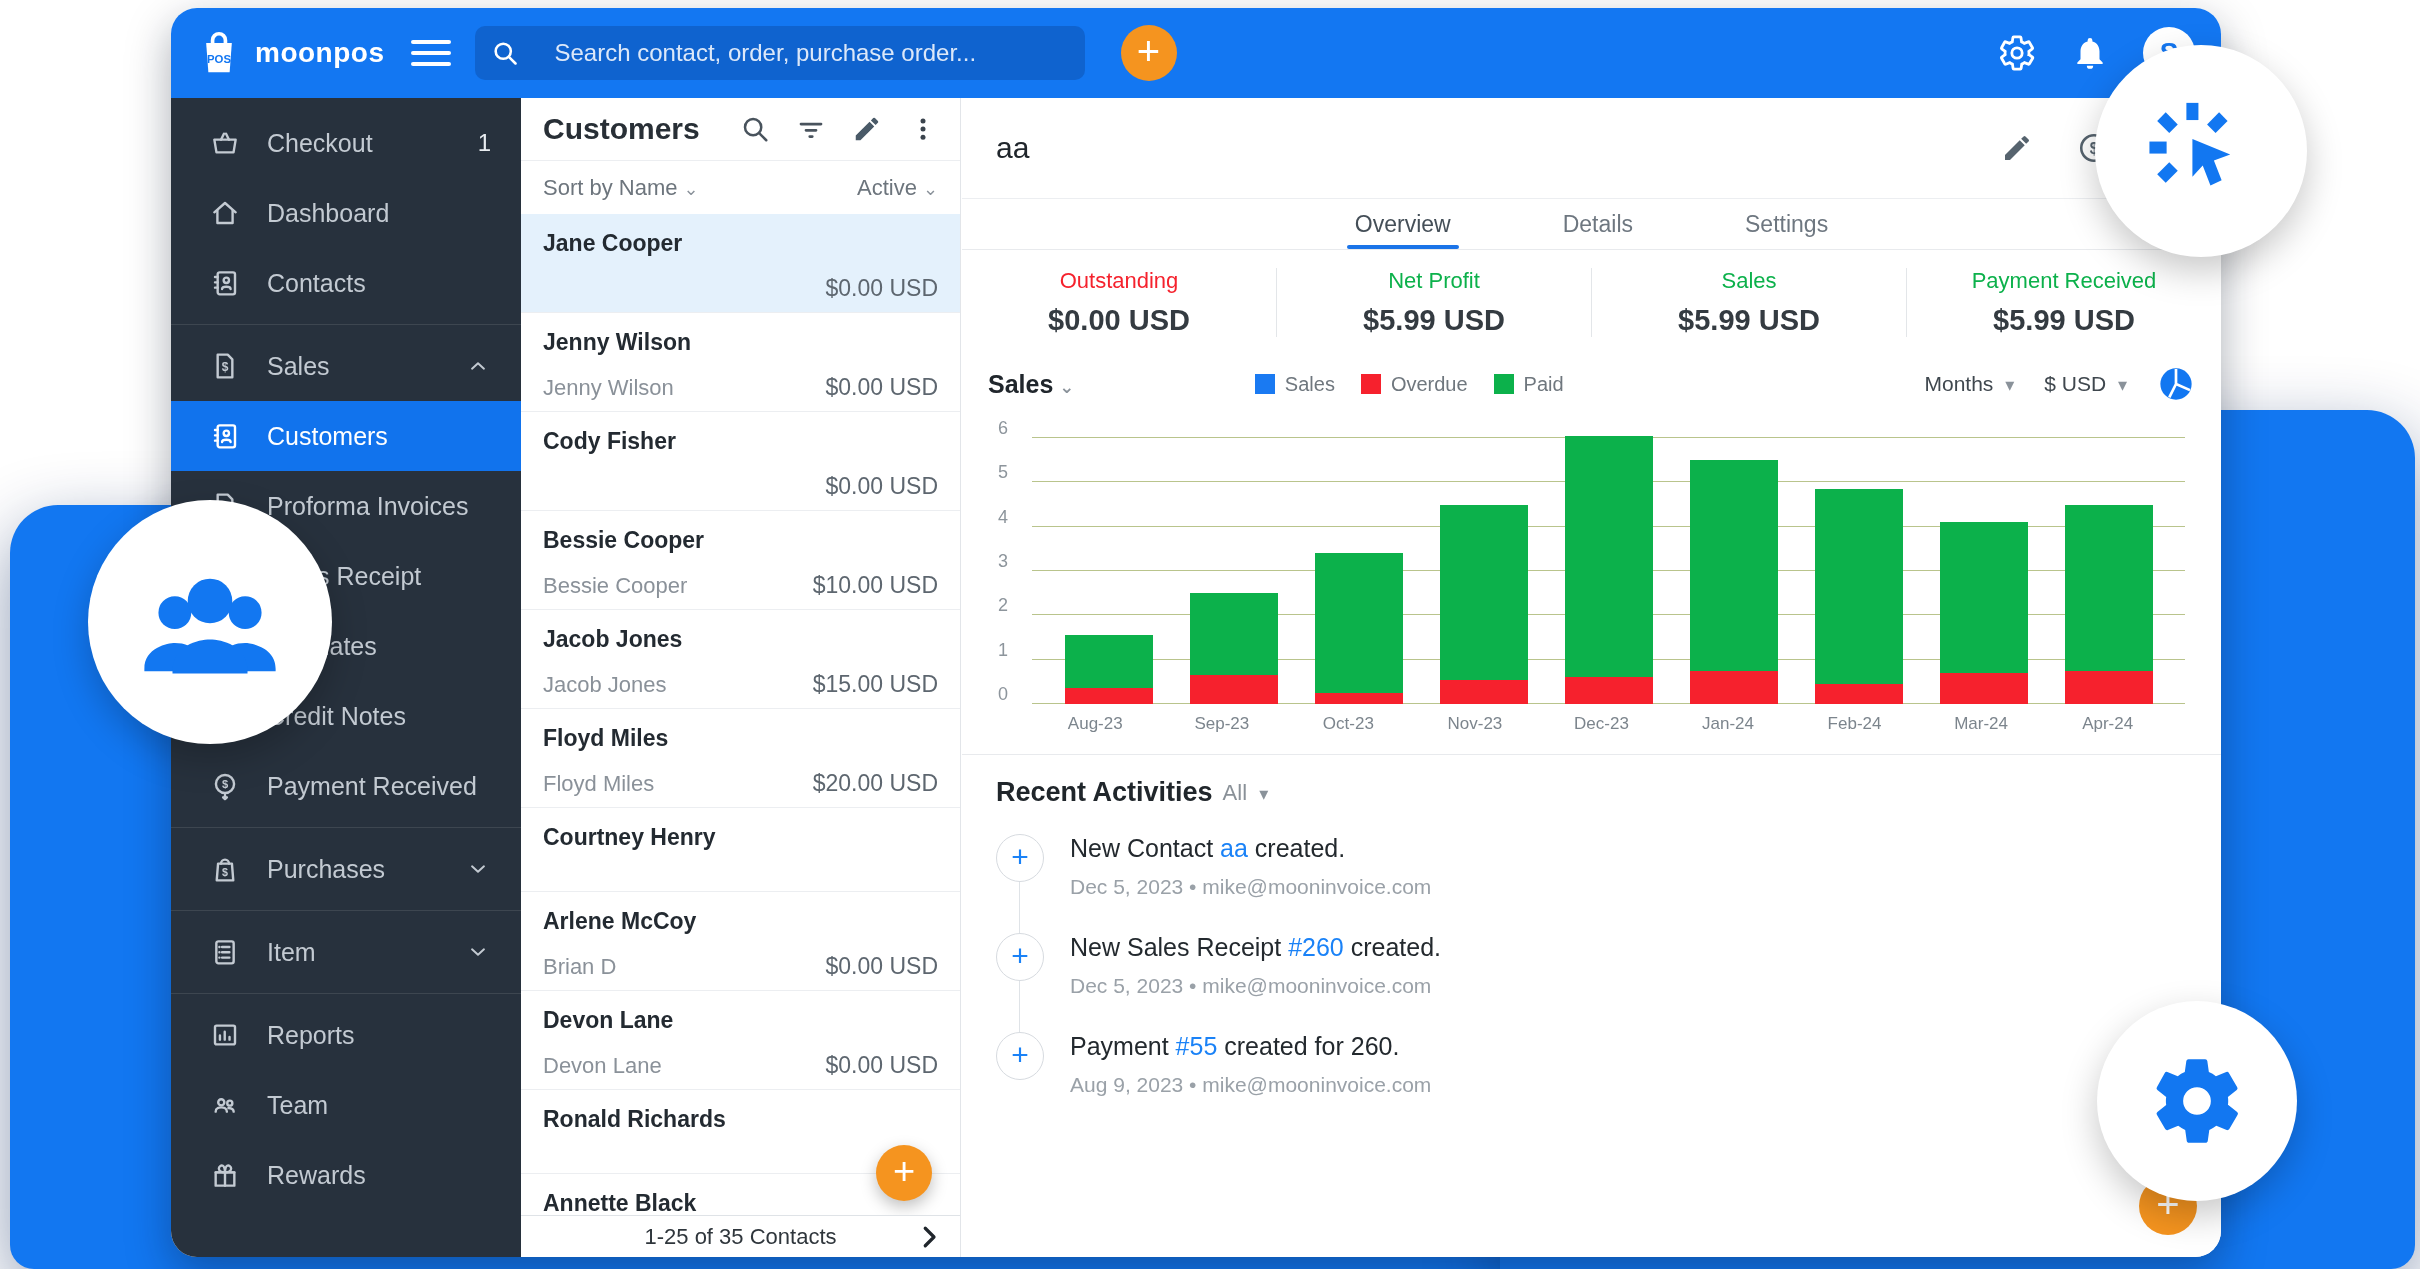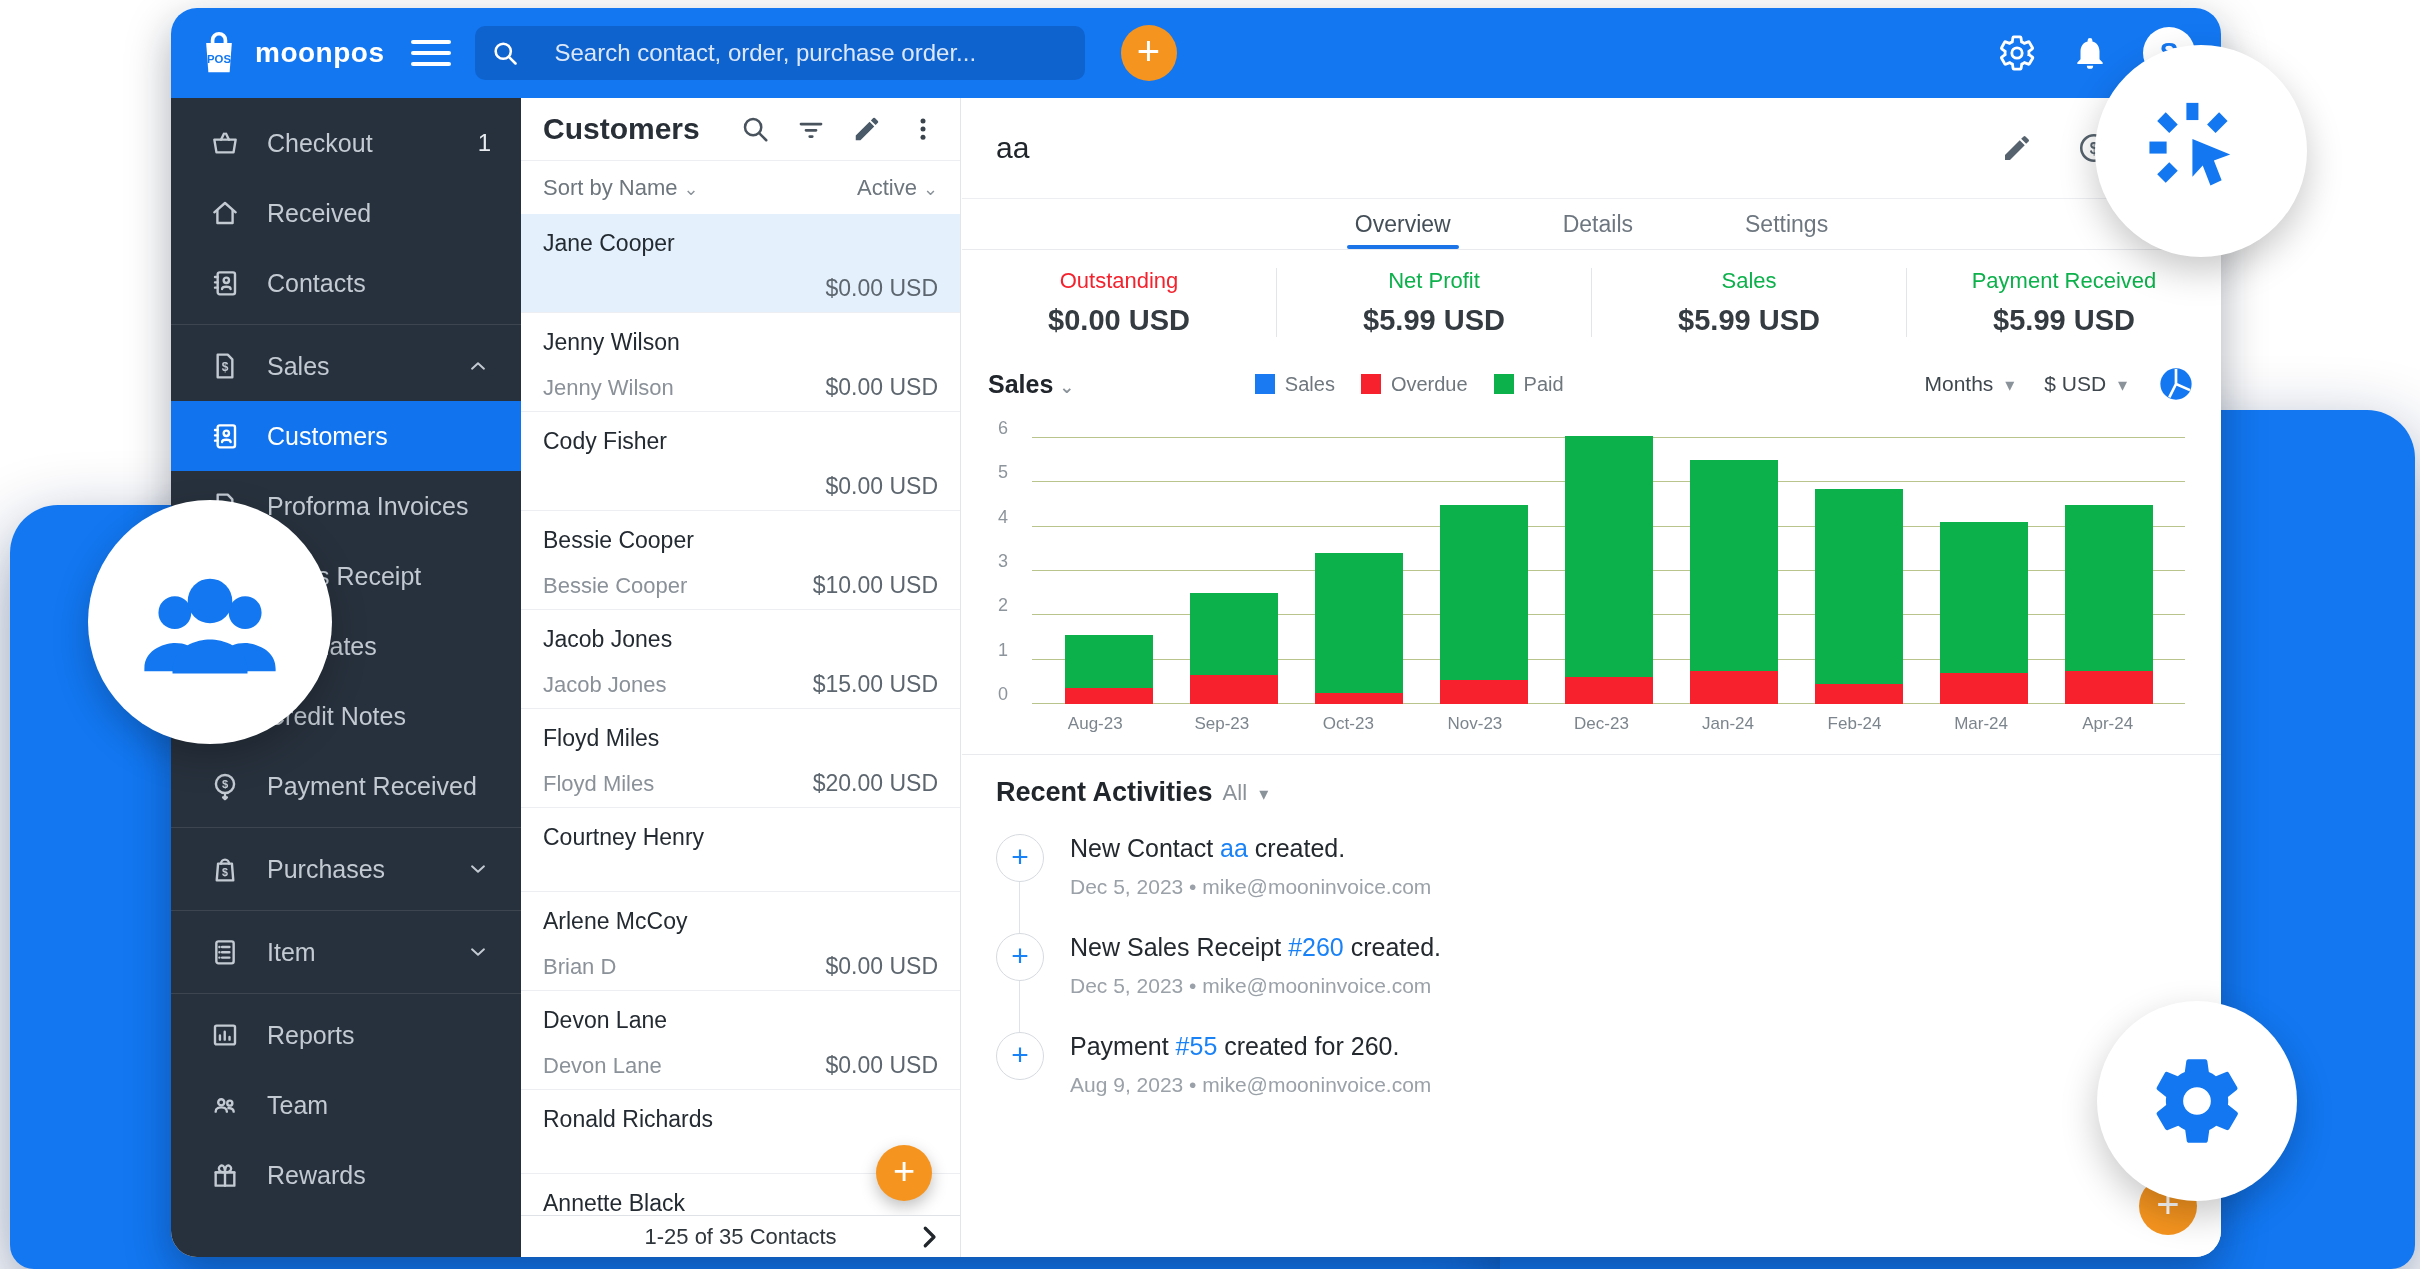--- a/index.html
+++ b/index.html
@@ -45,21 +45,21 @@
   #list-header { display:flex; align-items:center; height:62px; padding:0 22px; }
   #list-title { font-size:30px; font-weight:bold; color:#282f36; }
   #list-header .hicons { margin-left:auto; display:flex; align-items:center; gap:26px; }
   #list-subheader { display:flex; align-items:center; height:54px; padding:0 22px; border-top:1px solid #eceef1; color:#6d757d; font-size:22px; }
   #list-subheader .right { margin-left:auto; }
   .ddown { cursor:pointer; }
   .caret { font-size:18px; color:#8a929a; margin-left:6px; }
   #contact-list { position:absolute; top:116px; left:0; right:0; bottom:42px; overflow:hidden; }
   .contact-row { padding:12px 22px 10px; border-bottom:1px solid #eceef1; min-height:84px; cursor:pointer; }
   .contact-row.selected { background:#e4f1fc; }
-  .c-name { font-size:23px; font-weight:normal; color:#232a31; margin-top:4px; }
+  .c-name { font-size:23px; font-weight:bold; color:#232a31; margin-top:4px; }
   .c-sub-row { display:flex; align-items:baseline; margin-top:18px; }
   .c-subtitle { font-size:22px; color:#8a9199; }
   .c-amount { margin-left:auto; font-size:23px; color:#5d666f; }
   #list-footer { position:absolute; left:0; right:0; bottom:0; height:42px; border-top:1px solid #dfe3e7; background:#fff;
                  display:flex; align-items:center; justify-content:center; font-size:22px; color:#2f363c; }
   #list-footer .pg-next { position:absolute; right:16px; top:6px; cursor:pointer; display:flex; }
   #list-fab { position:absolute; right:28px; bottom:56px; width:56px; height:56px; border-radius:50%; background:#f5941f; color:#fff;
               font-size:38px; display:flex; align-items:center; justify-content:center; border:none; cursor:pointer; box-shadow:0 6px 16px rgba(0,0,0,.25); padding-bottom:4px;}
 
   
@@ -186,21 +186,21 @@
             <span class="lbl">Checkout</span>
             <span class="badge">1</span>
           </div>
           <div class="side-item">
             <span>
               <svg width="32" height="32" viewBox="0 0 24 24">
                 <path fill="none" stroke="currentColor" stroke-width="1.8" stroke-linecap="round" stroke-linejoin="round" d="M4 11.5l8-7 8 7"></path>
                 <path fill="none" stroke="currentColor" stroke-width="1.8" stroke-linecap="round" stroke-linejoin="round" d="M6.3 10v9.5h11.4V10"></path>
               </svg>
             </span>
-            <span class="lbl">Received</span>
+            <span class="lbl">Dashboard</span>
           </div>
           <div class="side-item">
             <span>
               <svg width="32" height="32" viewBox="0 0 24 24">
                 <rect fill="none" stroke="currentColor" stroke-width="1.8" stroke-linecap="round" stroke-linejoin="round" x="6.5" y="4" width="13" height="16.5" rx="1.5"></rect>
                 <path fill="none" stroke="currentColor" stroke-width="1.8" stroke-linecap="round" stroke-linejoin="round" d="M4.5 7.5h2M4.5 11.5h2M4.5 15.5h2"></path>
                 <circle fill="none" stroke="currentColor" stroke-width="1.8" stroke-linecap="round" stroke-linejoin="round" cx="13" cy="10" r="2"></circle>
                 <path fill="none" stroke="currentColor" stroke-width="1.8" stroke-linecap="round" stroke-linejoin="round" d="M9.8 16.5c0-2.2 6.4-2.2 6.4 0"></path>
               </svg>
             </span>

